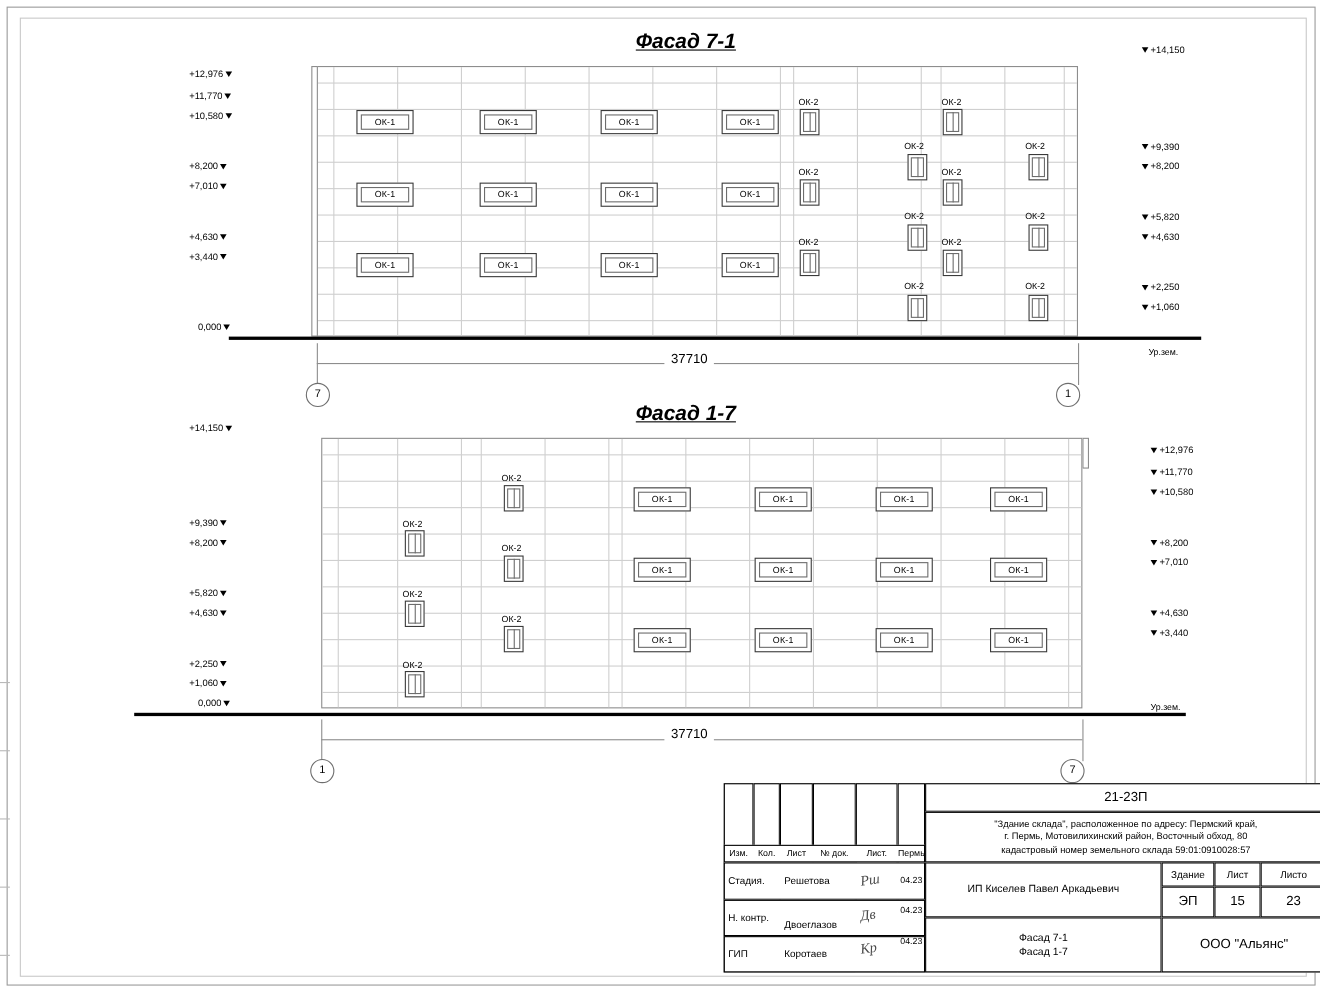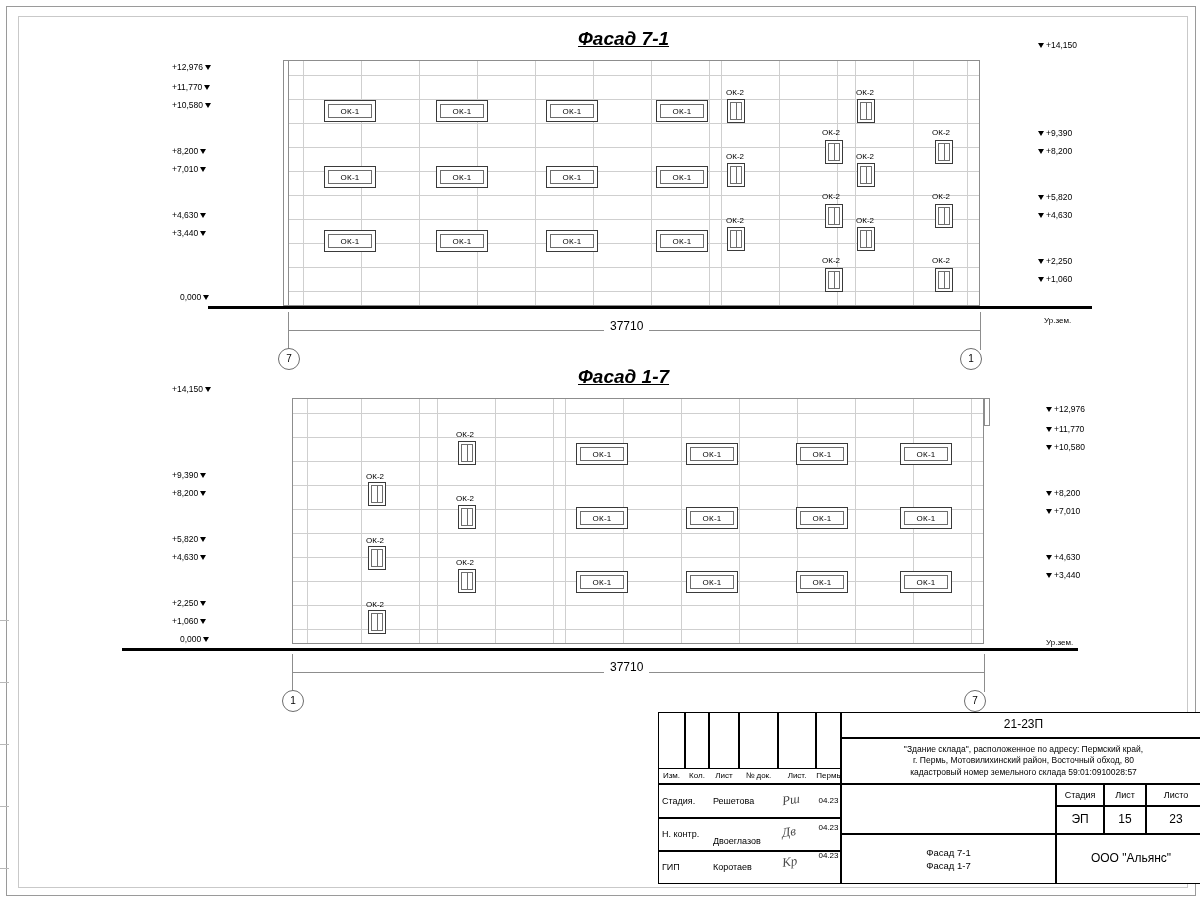--- a/index.html
+++ b/index.html
@@ -517,32 +517,33 @@
     <div class="t big" style="left:183px;top:0;width:365px;height:26px;">21-23П</div>
 
     <div class="bx" style="left:183px;top:26px;width:365px;height:46px;"></div>
     <div style="position:absolute;left:185px;top:28px;width:361px;height:42px;display:flex;flex-direction:column;align-items:center;justify-content:center;font-size:8.5px;line-height:1.35;text-align:center;">
       <span>"Здание склада", расположенное по адресу: Пермский край,</span>
       <span>г. Пермь, Мотовилихинский район, Восточный обход, 80</span>
       <span>кадастровый номер земельного склада 59:01:0910028:57</span>
     </div>
 
     <div class="bx" style="left:183px;top:72px;width:215px;height:50px;"></div>
+    <div class="t" style="left:183px;top:72px;width:215px;height:50px;font-size:9.5px;">ИП Киселев Павел Аркадьевич</div>
 
     <div class="bx" style="left:183px;top:122px;width:215px;height:50px;"></div>
     <div style="position:absolute;left:183px;top:122px;width:215px;height:50px;display:flex;flex-direction:column;align-items:center;justify-content:center;font-size:9.5px;line-height:1.4;">
       <span>Фасад 7-1</span>
       <span>Фасад 1-7</span>
     </div>
 
     <div class="bx" style="left:398px;top:72px;width:150px;height:22px;"></div>
     <div class="bx" style="left:398px;top:72px;width:48px;height:22px;"></div>
     <div class="bx" style="left:446px;top:72px;width:42px;height:22px;"></div>
     <div class="bx" style="left:488px;top:72px;width:60px;height:22px;"></div>
-    <div class="t" style="left:398px;top:72px;width:48px;height:22px;">Стадия</div>
+    <div class="t" style="left:398px;top:72px;width:48px;height:22px;">Здание</div>
     <div class="t" style="left:446px;top:72px;width:42px;height:22px;">Лист</div>
     <div class="t" style="left:488px;top:72px;width:60px;height:22px;">Листо</div>
 
     <div class="bx" style="left:398px;top:94px;width:48px;height:28px;"></div>
     <div class="bx" style="left:446px;top:94px;width:42px;height:28px;"></div>
     <div class="bx" style="left:488px;top:94px;width:60px;height:28px;"></div>
     <div class="t big" style="left:398px;top:94px;width:48px;height:28px;">ЭП</div>
     <div class="t big" style="left:446px;top:94px;width:42px;height:28px;">15</div>
     <div class="t big" style="left:488px;top:94px;width:60px;height:28px;">23</div>
 

